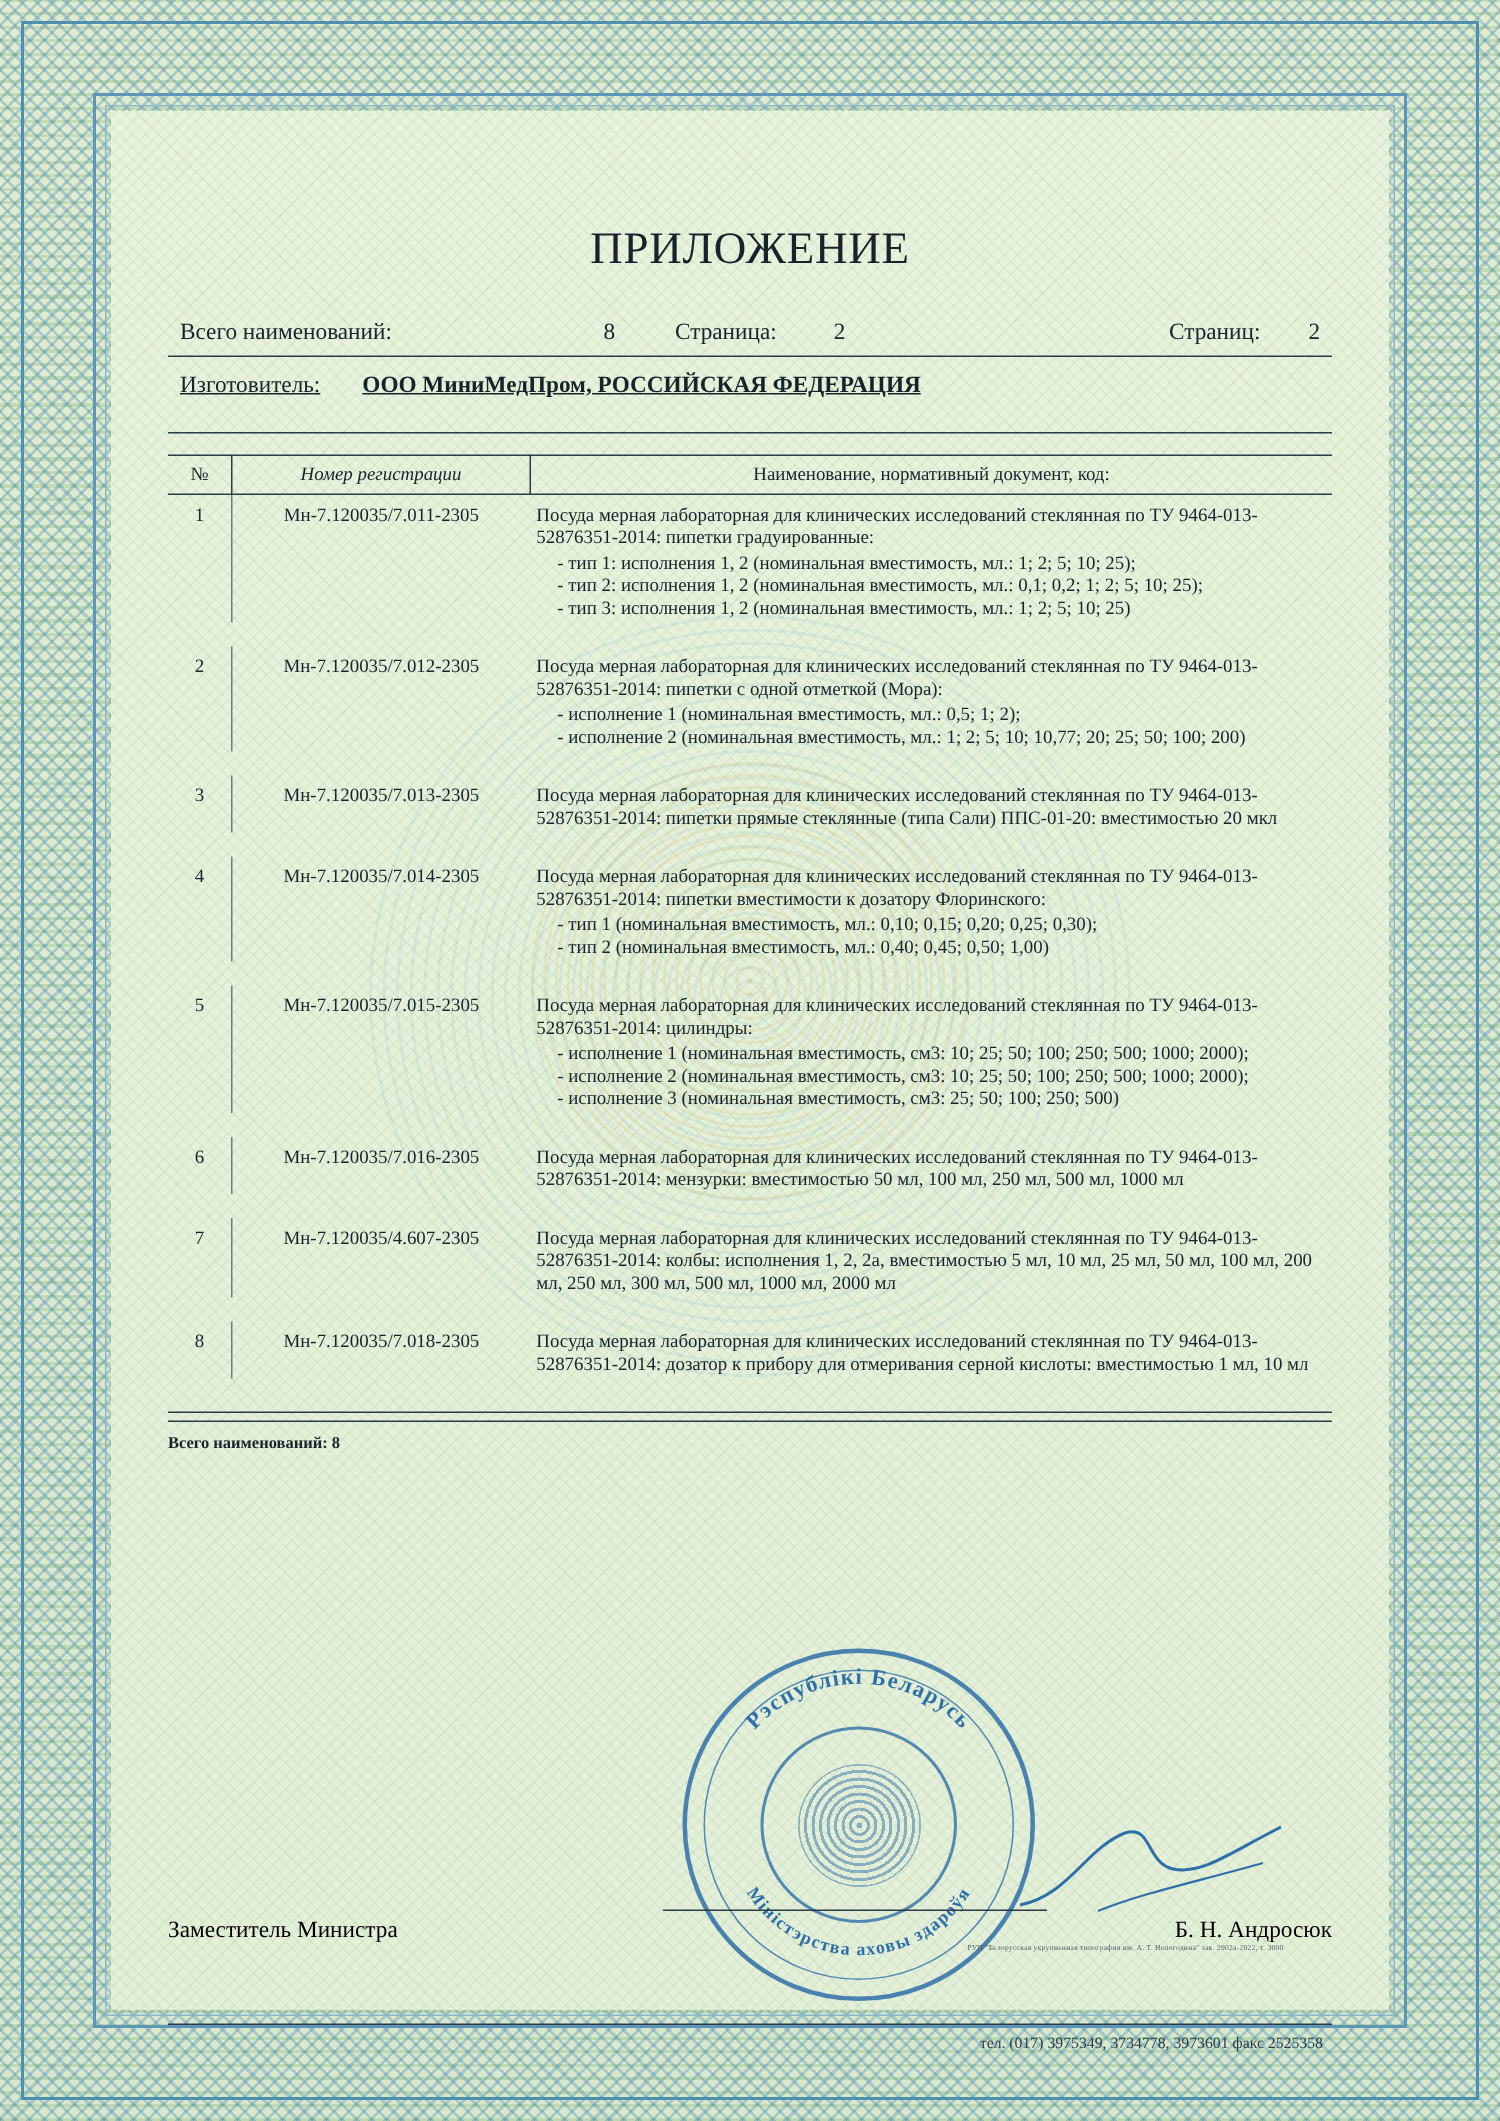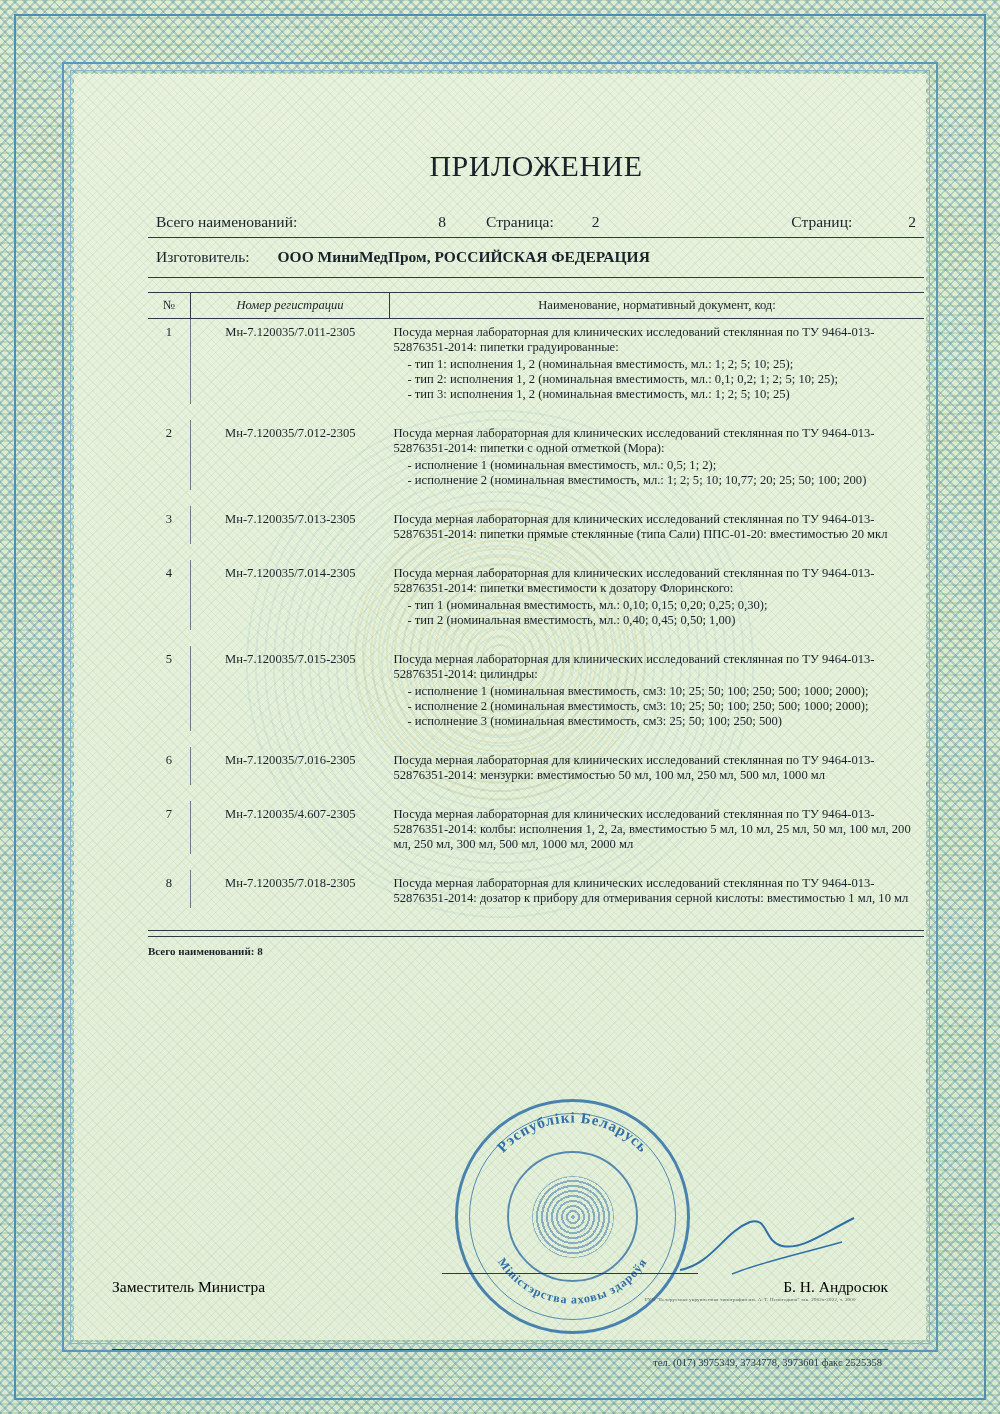--- a/index.html
+++ b/index.html
@@ -77,21 +77,20 @@
       repeating-radial-gradient(circle, rgba(200,180,90,0.18) 0 2px, rgba(255,255,255,0) 2px 8px);
     pointer-events: none;
   }
   
   .content {
     position: absolute;
     left: 112px;
     top: 86px;
     width: 776px;
     color: #17222b;
-    margin-left: 36px;
   }
   .title {
     text-align: center;
     font-size: 30px;
     letter-spacing: .5px;
     line-height: 1.22;
     margin: 62px 0 0 0;
     font-weight: normal;
   }
   .title .l2 { display: block; }
@@ -106,29 +105,30 @@
     padding: 0 8px 6px 8px;
     border-bottom: 1.5px solid #2a3b46;
   }
   .meta-cell { display: flex; align-items: baseline; }
   .meta-label { white-space: nowrap; }
   .meta-value { font-weight: normal; }
   .m1 { width: 330px; }
   .m1 .meta-value { margin-left: auto; padding-right: 40px; }
   .m2 { width: 230px; }
   .m2 .meta-value { margin-left: 38px; }
-  .m3 { margin-left: auto; gap: 24px; }
+  .m3 { margin-left: auto; }
   .m3 .meta-value { margin-left: 32px; }
 
   .maker-row {
     display: flex;
     align-items: baseline;
     font-size: 15.5px;
-    padding: 10px 8px 11px 8px;
+    padding: 10px 8px 22px 8px;
     border-bottom: 1.5px solid #2a3b46;
+    text-decoration: underline;
   }
   .maker-label { }
   .maker-value { font-weight: bold; margin-left: 28px; }
 
   table.items {
     width: 100%;
     border-collapse: collapse;
     margin-top: 14px;
     font-size: 12.6px;
   }

